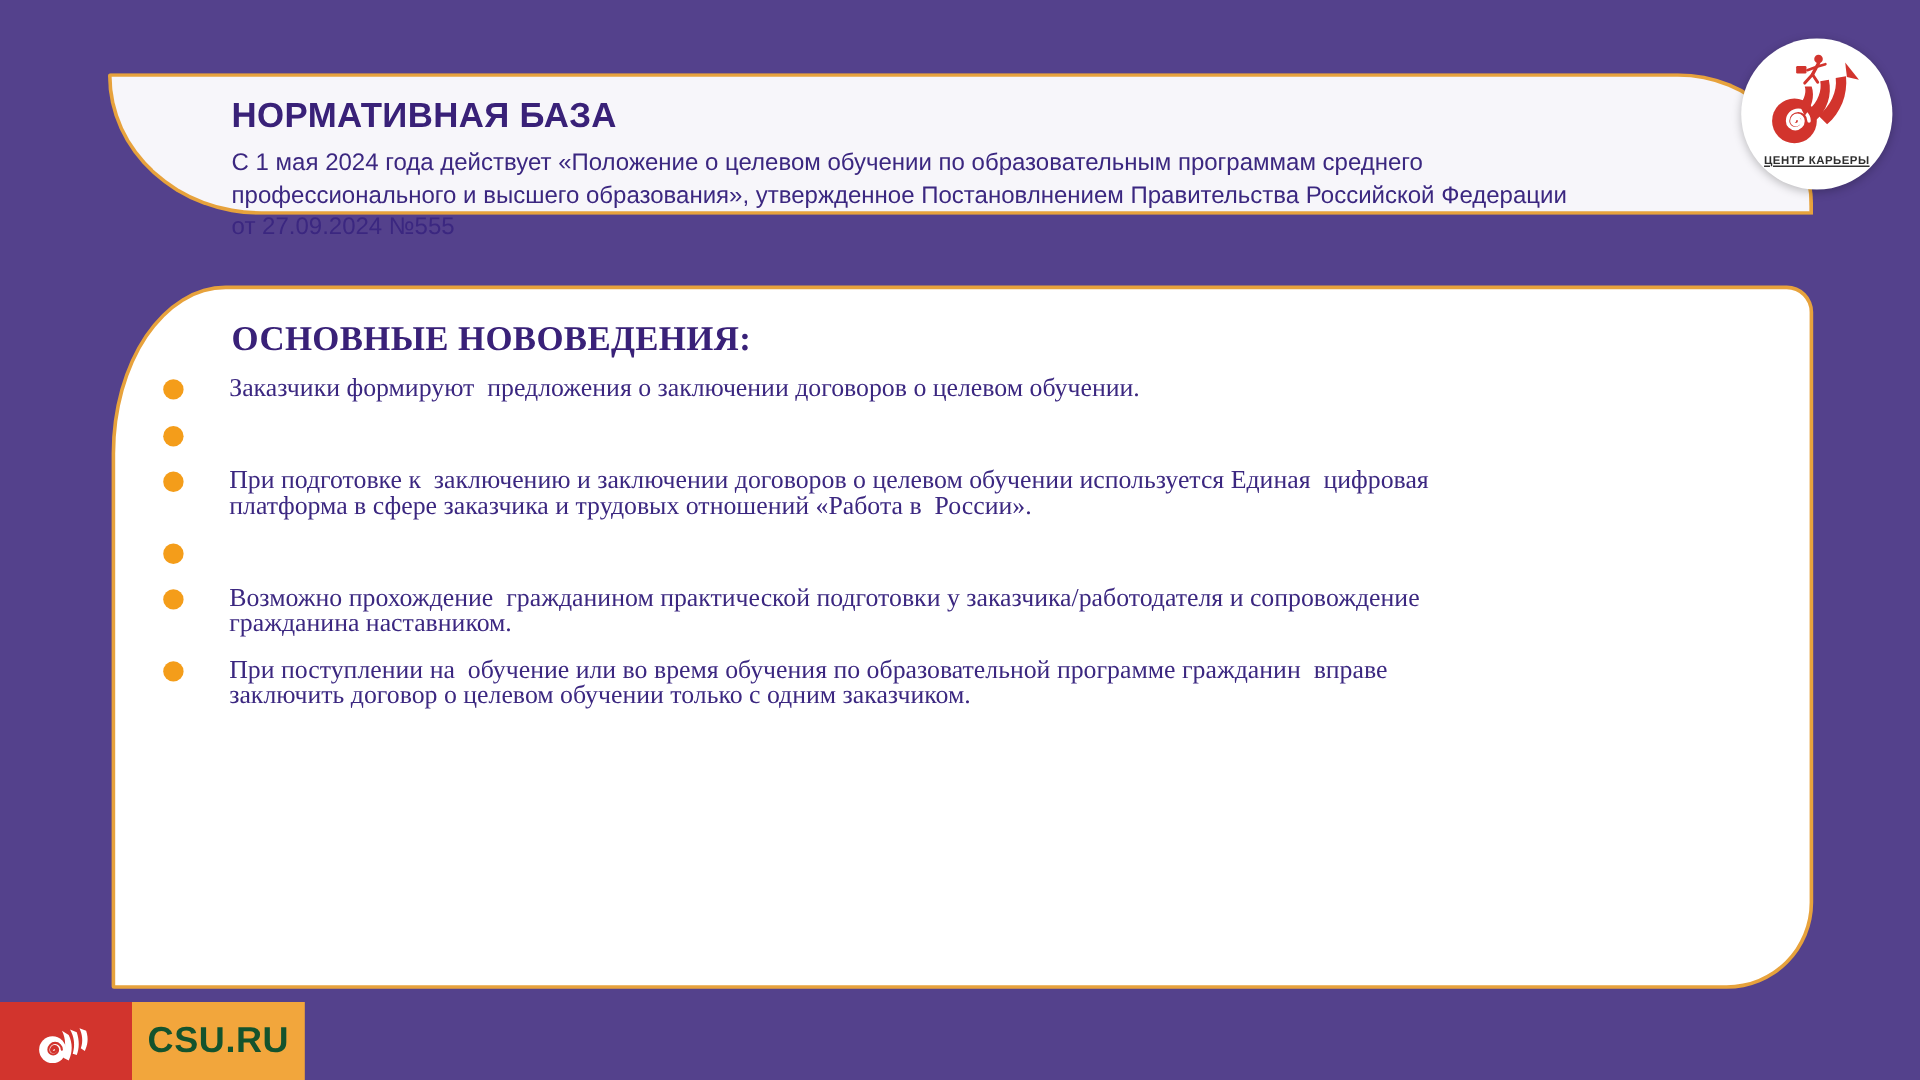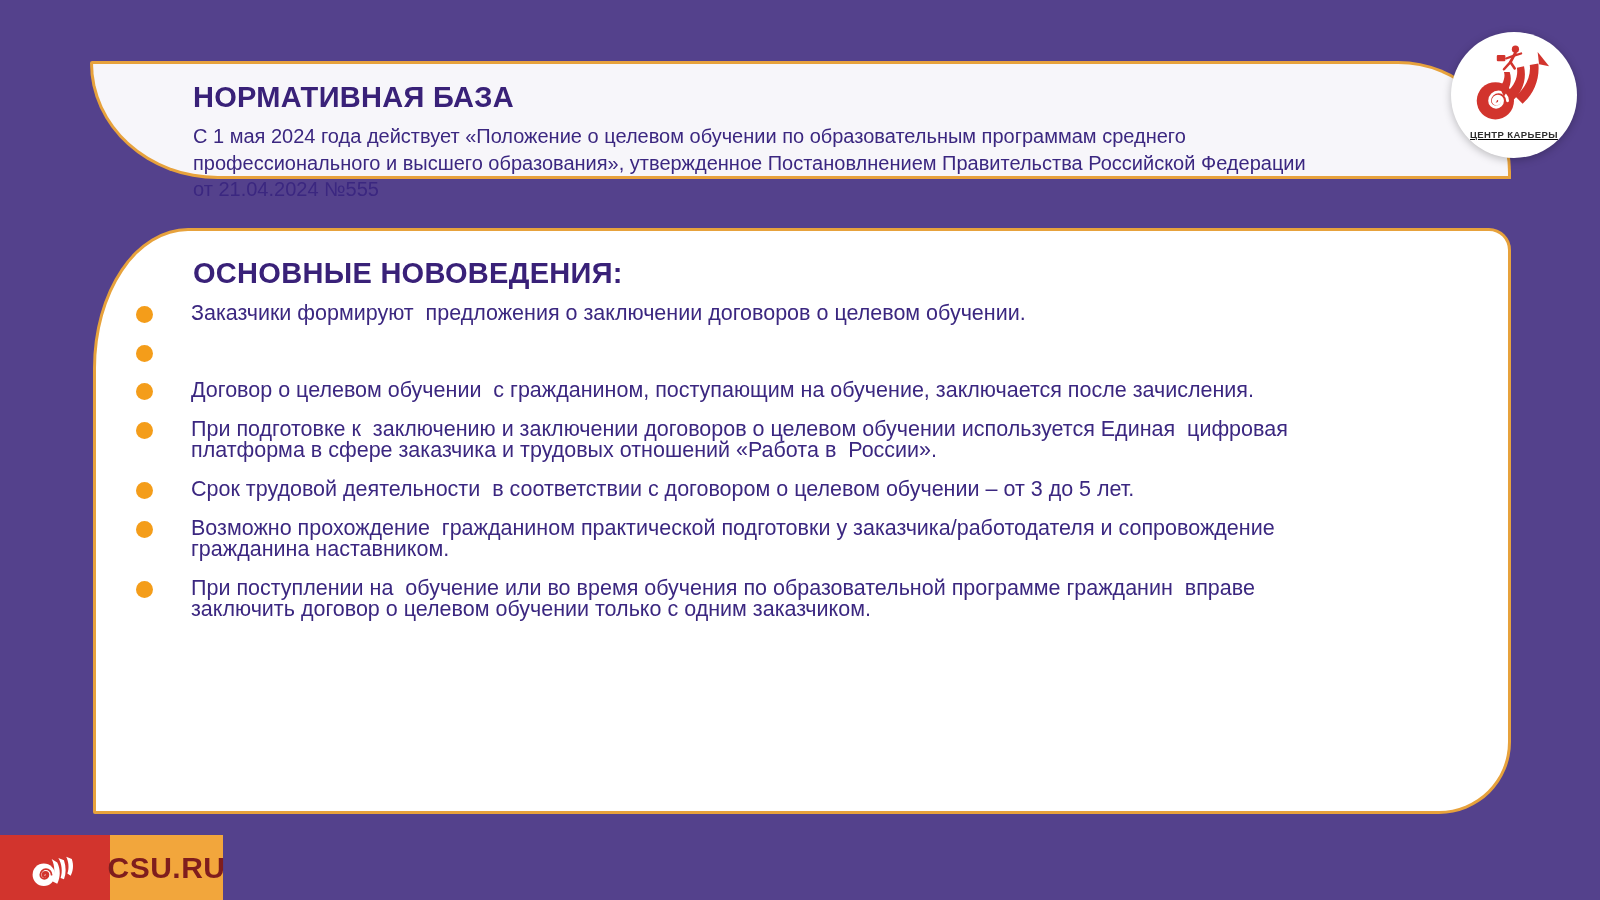--- a/index.html
+++ b/index.html
@@ -28,59 +28,60 @@
     background:#ffffff;border-radius:50%;
     box-shadow:0 2px 8px rgba(0,0,0,.25);
     text-align:center;
     text-decoration:underline;
   }
   .logo-circle svg{display:block;margin:10px auto 0 auto;}
   .logo-caption{
     margin-top:1px;font-size:9.5px;font-weight:700;color:#2E2E2E;letter-spacing:.4px;
   }
   .card-main{
-    left:93px;top:228px;width:1418px;height:586px;
+    left:93px;top:238px;width:1418px;height:586px;
     background:#FFFFFF;
     border-radius:95px 22px 72px 2px / 140px 22px 72px 2px;
+    font-family:Liberation Serif, serif;
   }
   .card-main h2{
     margin:26px 0 13px 97px;
     font-size:29px;font-weight:700;color:#392178;letter-spacing:.3px;
   }
   ul.bullets{list-style:none;margin:0;padding:0 30px 0 0;}
   ul.bullets li{display:flex;margin-bottom:18px;}
   .dot{
     flex:0 0 17px;width:17px;height:17px;border-radius:50%;
     background:#F49D1A;margin:3px 38px 0 40px;
   }
   .li-text{
     font-size:21.5px;line-height:21px;color:#3B2780;
     white-space:pre-wrap;
   }
   .footer-logo{
     position:absolute;left:0;top:835px;width:110px;height:65px;
     background:#D2342D;display:flex;align-items:center;justify-content:center;
   }
   .footer-site{
-    position:absolute;left:110px;top:835px;width:113px;height:65px;
+    position:absolute;left:110px;top:835px;width:144px;height:65px;
     background:#F2A63C;display:flex;align-items:center;justify-content:center;
-    color:#7f1d1d;font-size:30px;font-weight:700;letter-spacing:.5px;
+    color:#14532d;font-size:30px;font-weight:700;letter-spacing:.5px;
     cursor:pointer;
   }
 </style>
 </head>
 <body>
 
 <div class="slide">
 
   <section class="card card-top">
     <h1>НОРМАТИВНАЯ БАЗА</h1>
     <p>С 1 мая 2024 года действует «Положение о целевом обучении по образовательным программам среднего
 профессионального и высшего образования», утвержденное Постановлнением Правительства Российской Федерации
-от 21.04.2024 №555</p>
+от 27.09.2024 №555</p>
   </section>
 
   <div class="logo-circle">
     <svg width="86" height="86" viewBox="0 0 120 120">
 
       <circle cx="34" cy="82" r="26" fill="#D2342D"></circle>
       <path d="M34 82 a3 3 0 0 1 6 0 a4.5 4.5 0 0 1 -9 0 a6.5 6.5 0 0 1 13 0 a9 9 0 0 1 -18 0 a12.5 12.5 0 0 1 25 0" fill="none" stroke="#FFFFFF" stroke-width="4" stroke-linecap="round"></path>
 
       <path d="M54 42 C58 54 54 66 46 76 L40 64 C46 56 48 48 46 42 Z" fill="#D2342D"></path>
       <path d="M74 34 C78 52 72 70 58 82 L50 70 C62 60 66 46 64 36 Z" fill="#D2342D"></path>
@@ -104,34 +105,29 @@
         <li>
           <span class="dot"></span>
           <span class="li-text">Заказчики формируют  предложения о заключении договоров о целевом обучении.</span>
         </li>
 
         <li>
           <span class="dot"></span>
         </li>
 
 
-        <li>
-          <span class="dot"></span>
-          <span class="li-text">Договор о целевом обучении  с гражданином, поступающим на обучение, заключается после зачисления.</span>
-        </li>
 
         <li>
           <span class="dot"></span>
           <span class="li-text">При подготовке к  заключению и заключении договоров о целевом обучении используется Единая  цифровая
 платформа в сфере заказчика и трудовых отношений «Работа в  России».</span>
         </li>
 
         <li>
           <span class="dot"></span>
-          <span class="li-text">Срок трудовой деятельности  в соответствии с договором о целевом обучении – от 3 до 5 лет.</span>
         </li>
 
         <li>
           <span class="dot"></span>
           <span class="li-text">Возможно прохождение  гражданином практической подготовки у заказчика/работодателя и сопровождение
 гражданина наставником.</span>
         </li>
 
 
         <li>

